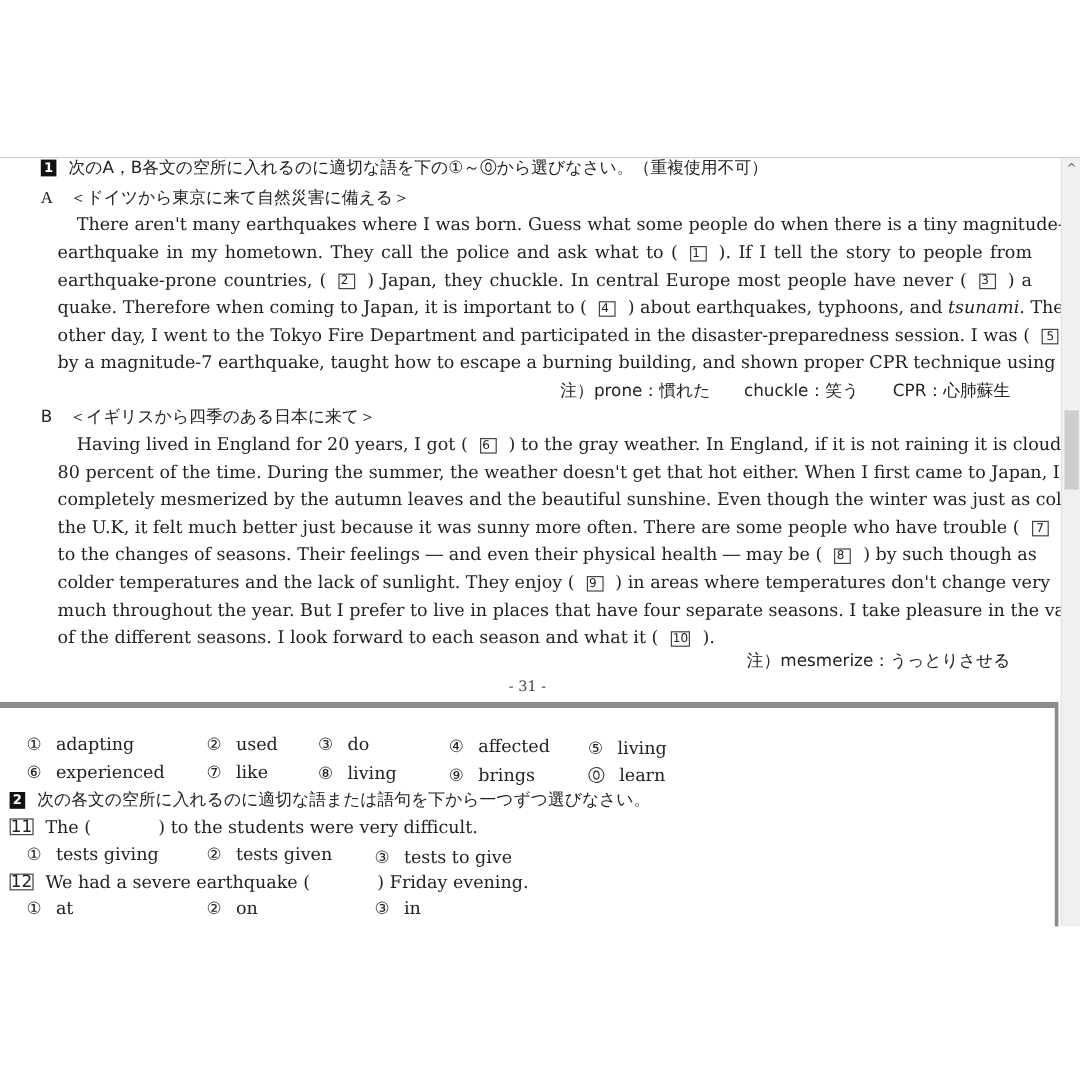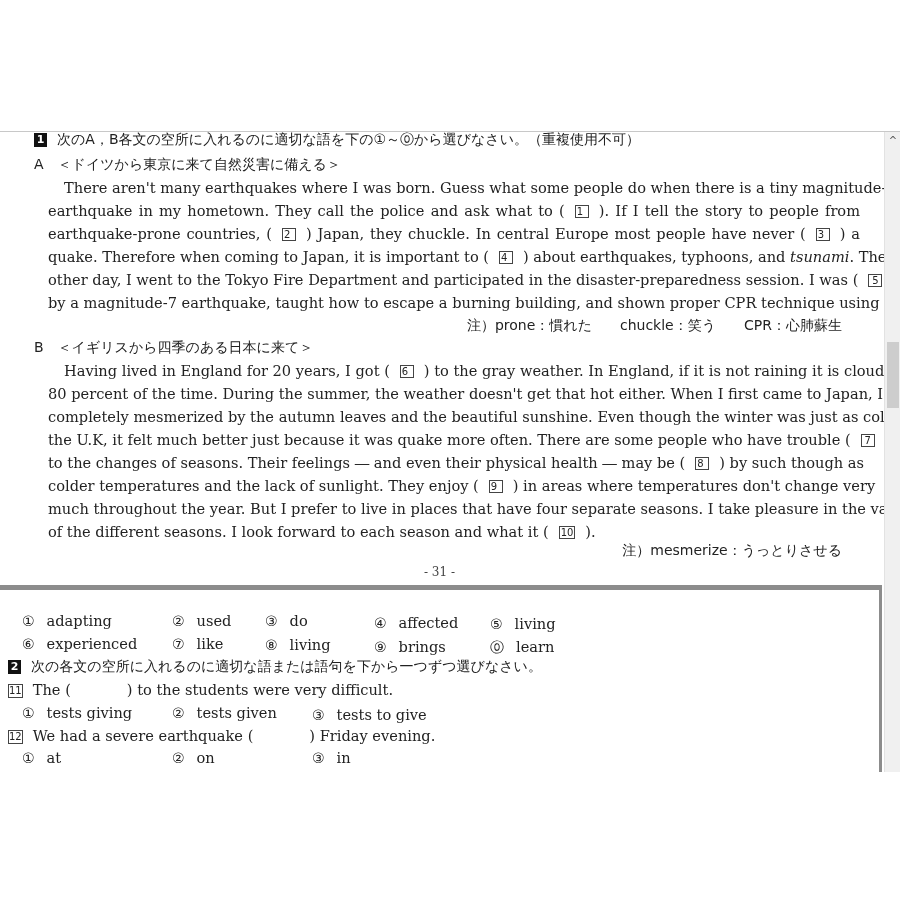--- a/index.html
+++ b/index.html
@@ -11,38 +11,38 @@
   .pagebreak { position:absolute; left:0; top:453px; width:882px; height:5px; background:#8c8c8c; }
   .page2 { top:458px; height:182px; border-right:3px solid #8c8c8c; width:879px; }
   .scrollbar { position:absolute; left:884px; top:0; width:16px; height:640px; background:#f0f0f0; border-left:1px solid #e2e2e2; }
   .scroll-up { position:absolute; top:2px; left:0; width:16px; height:14px; font-size:10px; color:#555; text-align:center; line-height:14px; font-family:"DejaVu Sans",sans-serif; }
   .thumb { position:absolute; left:2px; top:210px; width:12px; height:66px; background:#cdcdcd; }
   .line { position:absolute; font-size:14.6px; white-space:nowrap; letter-spacing:0; }
   .jp { font-family:"DejaVu Sans","Liberation Sans",sans-serif; font-size:14px; }
   .just { left:48px; width:812px; text-align:justify; text-align-last:justify; }
   .qnum { display:inline-block; background:#111; color:#fff; font-family:"DejaVu Sans",sans-serif; font-weight:bold; font-size:11px; width:13px; height:14px; line-height:14px; text-align:center; margin-right:10px; vertical-align:1px; }
   .box { display:inline-block; border:1px solid #444; font-size:10px; line-height:11px; min-width:10px; padding:0 1px; text-align:center; margin:0 10px; vertical-align:1px; font-family:"DejaVu Sans",sans-serif; }
-  .sqnum { display:inline-block; border:1px solid #444; font-size:10px; line-height:12px; min-width:12px; text-align:center; vertical-align:1px; font-family:"DejaVu Sans",sans-serif; margin-right:10px; }
+  .sqnum { display:inline-block; border:1px solid #444; font-size:14px; line-height:12px; min-width:12px; text-align:center; vertical-align:1px; font-family:"DejaVu Sans",sans-serif; margin-right:10px; }
   .blank { display:inline-block; }
   .opt { position:absolute; font-size:14.6px; white-space:nowrap; }
   .circ { font-family:"DejaVu Sans",sans-serif; font-size:14px; margin-right:12px; }
   .pagenum { position:absolute; left:424px; top:433px; font-size:12px; color:#444; }
 </style>
 </head>
 <body>
 
 <div class="viewer">
 
   <div class="page page1">
 
     <div class="line jp" style="left:34px; top:-1px;">
       <span class="qnum">1</span><span>次のA，B各文の空所に入れるのに適切な語を下の①～⓪から選びなさい。（重複使用不可）</span>
     </div>
 
-    <div class="line jp" style="left:34px; top:24px;">
+    <div class="line jp" style="left:34px; top:24px;font-family:Liberation Serif, serif;">
       <span style="margin-right:14px;">A</span><span>＜ドイツから東京に来て自然災害に備える＞</span>
     </div>
 
     <div class="line just" style="top:47px; left:64px; width:796px;"><span>There aren't many earthquakes where I was born.  Guess what some people do when there is a tiny magnitude-3</span></div>
 
     <div class="line just" style="top:70px;"><span>earthquake in my hometown.  They call the police and ask what to (</span><span class="box">1</span><span>).  If I tell the story to people from</span></div>
 
     <div class="line just" style="top:93px;"><span>earthquake-prone countries, (</span><span class="box">2</span><span>) Japan, they chuckle.  In central Europe most people have never (</span><span class="box">3</span><span>) a</span></div>
 
     <div class="line just" style="top:116px;"><span>quake.  Therefore when coming to Japan, it is important to (</span><span class="box">4</span><span>) about earthquakes, typhoons, and </span><i>tsunami</i><span>.  The</span></div>
@@ -56,21 +56,21 @@
     <div class="line jp" style="left:34px; top:207px;">
       <span style="margin-right:14px;">B</span><span>＜イギリスから四季のある日本に来て＞</span>
     </div>
 
     <div class="line just" style="top:230px; left:64px; width:796px;"><span>Having lived in England for 20 years, I got (</span><span class="box">6</span><span>) to the gray weather.  In England, if it is not raining it is cloudy</span></div>
 
     <div class="line just" style="top:253px;"><span>80 percent of the time.  During the summer, the weather doesn't get that hot either.  When I first came to Japan, I was</span></div>
 
     <div class="line just" style="top:276px;"><span>completely mesmerized by the autumn leaves and the beautiful sunshine.  Even though the winter was just as cold as in</span></div>
 
-    <div class="line" style="top:299px; left:48px;"><span>the U.K, it felt much better just because it was quake more often.  There are some people who have trouble (</span><span class="box">7</span><span>)</span></div>
+    <div class="line" style="top:299px; left:48px;"><span>the U.K, it felt much better just because it was sunny more often.  There are some people who have trouble (</span><span class="box">7</span><span>)</span></div>
 
     <div class="line just" style="top:322px;"><span>to the changes of seasons.  Their feelings ― and even their physical health ― may be (</span><span class="box">8</span><span>) by such though as</span></div>
 
     <div class="line just" style="top:345px;"><span>colder temperatures and the lack of sunlight.  They enjoy (</span><span class="box">9</span><span>) in areas where temperatures don't change very</span></div>
 
     <div class="line just" style="top:368px;"><span>much throughout the year.  But I prefer to live in places that have four separate seasons.  I take pleasure in the variety</span></div>
 
     <div class="line" style="top:391px; left:48px;"><span>of the different seasons.  I look forward to each season and what it (</span><span class="box">10</span><span>).</span></div>
 
     <div class="line jp" style="top:410px; right:40px;">注）mesmerize：うっとりさせる</div>

